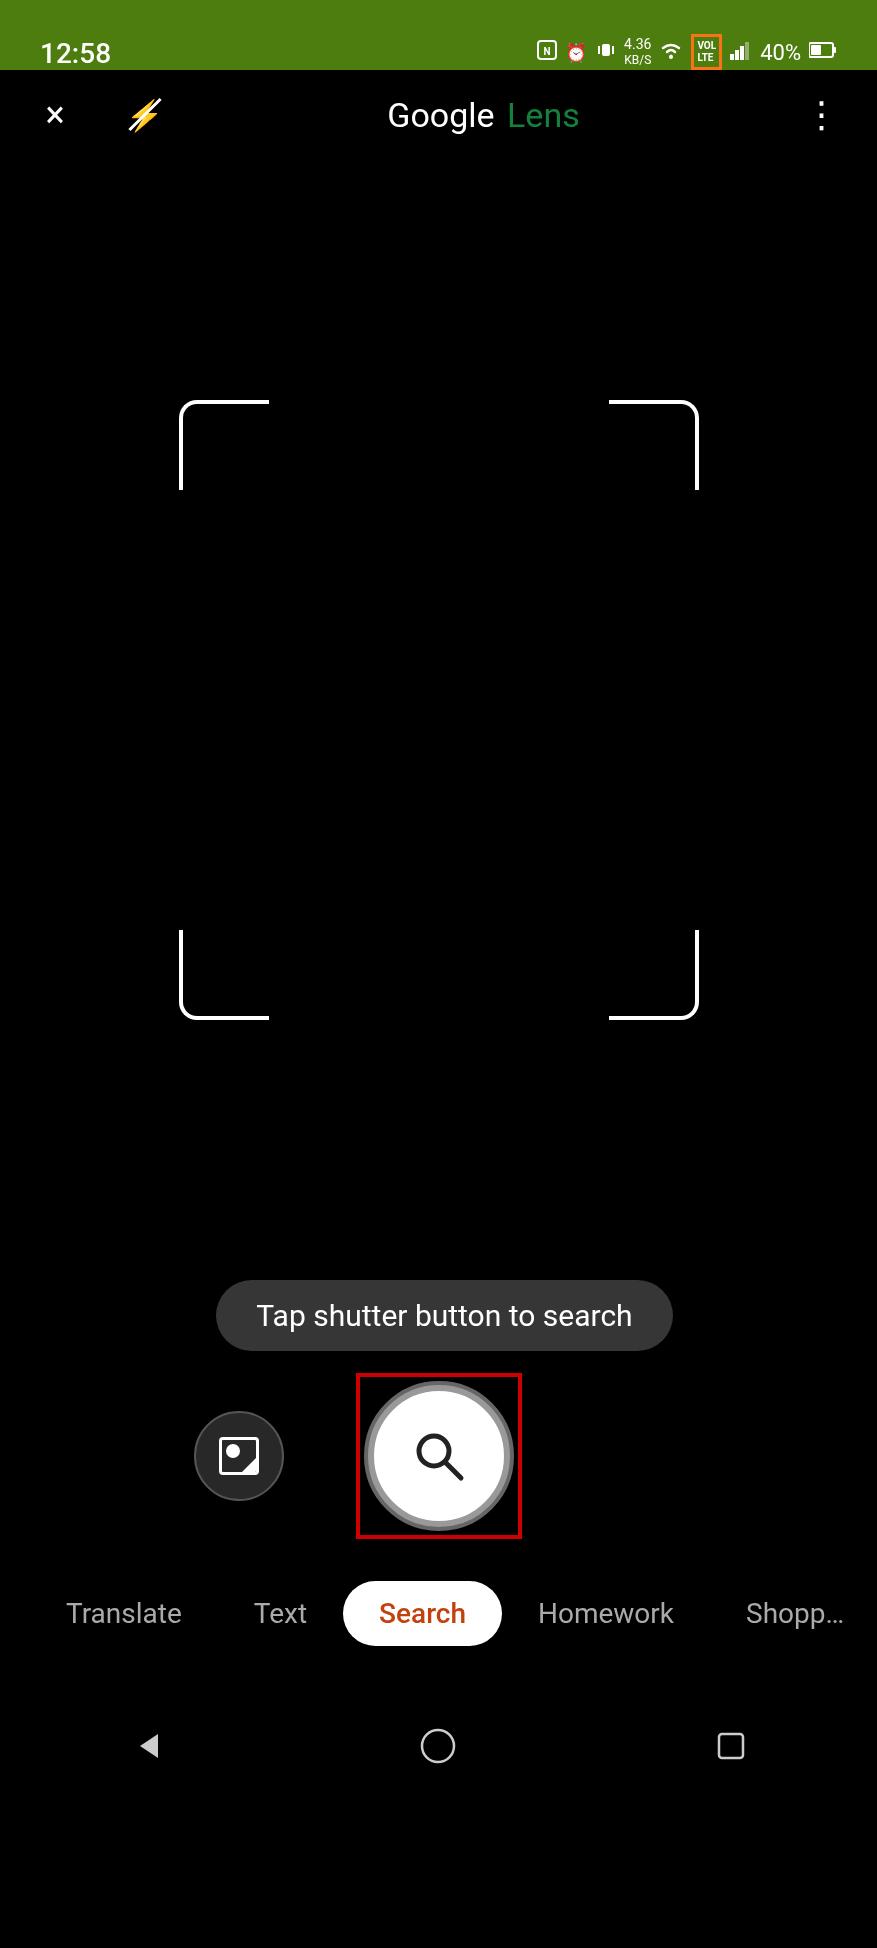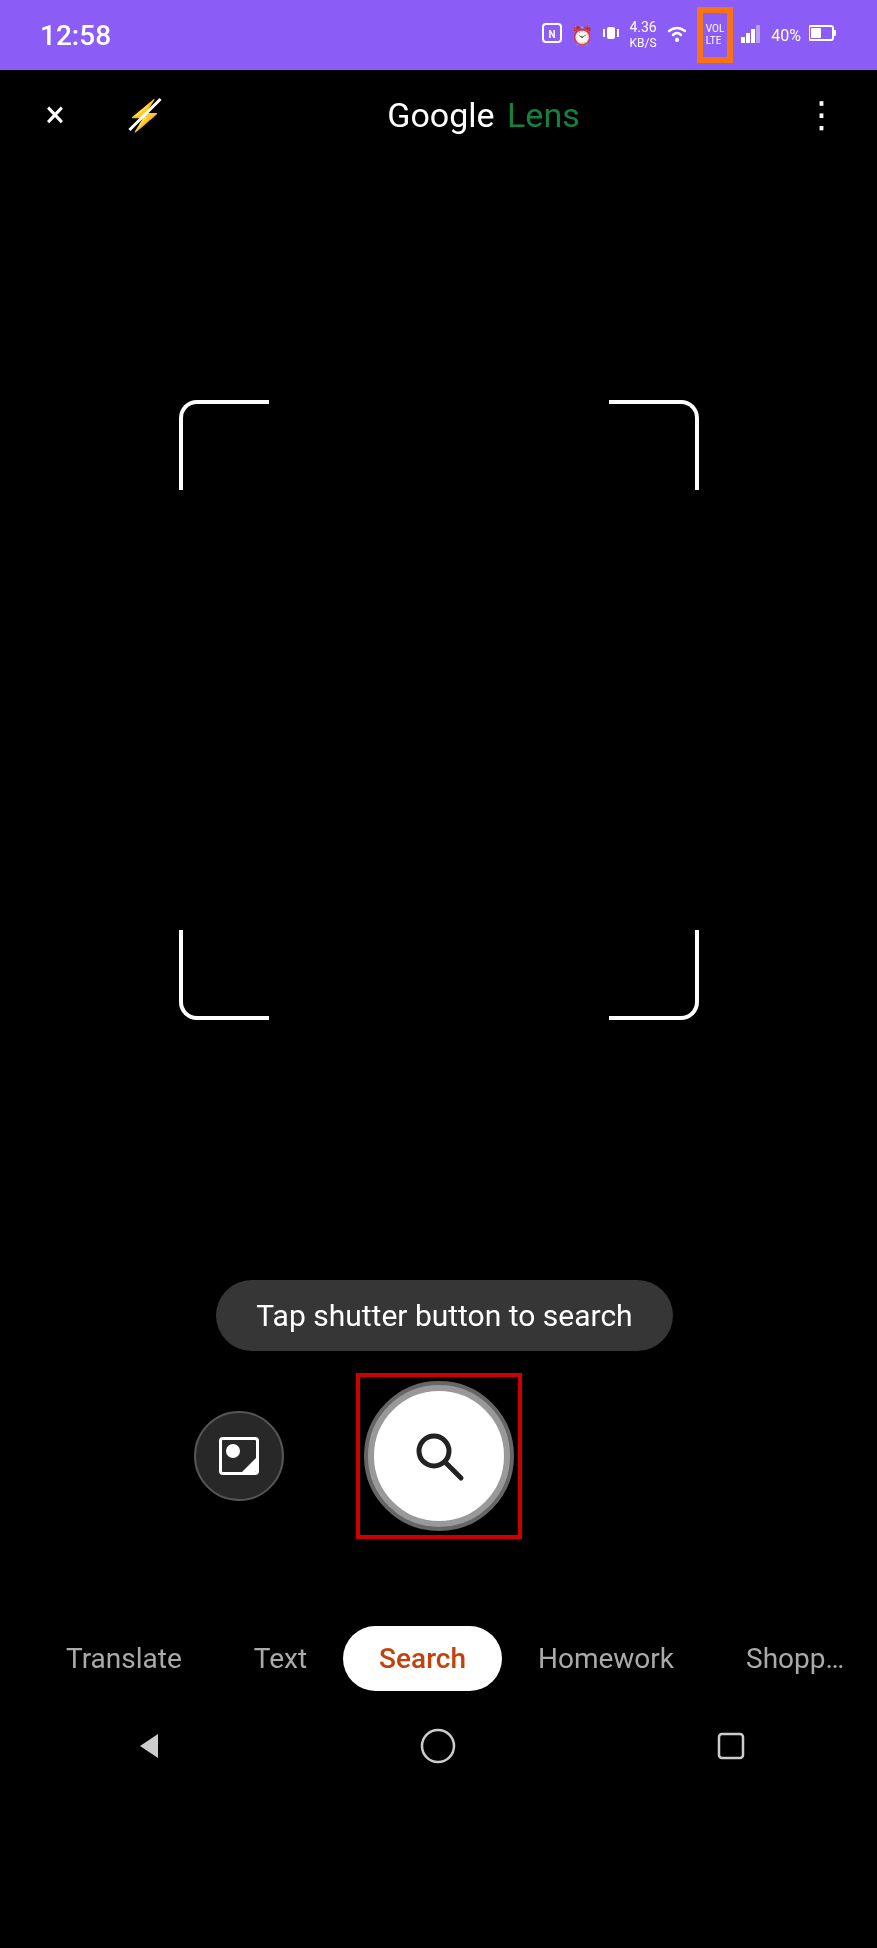--- a/index.html
+++ b/index.html
@@ -12,24 +12,24 @@
       color: #fff;
       overflow: hidden;
       position: relative;
     }
 
     
     .status-bar {
       width: 100%;
       height: 70px;
       display: flex;
-      align-items: center;
+      align-items: flex-end;
       justify-content: space-between;
       padding: 0 40px;
-      background: #8b5cf6;
+      background: #4d7c0f;
     }
 
     .status-time {
       font-size: 28px;
       font-weight: 500;
       color: #fff;
     }
 
     .status-icons {
       display: flex;
@@ -37,21 +37,21 @@
       gap: 8px;
       font-size: 20px;
     }
 
     .status-icon-item {
       color: #fff;
       font-size: 18px;
     }
 
     .battery-text {
-      font-size: 16px;
+      font-size: 22px;
       color: #fff;
     }
 
     
     .top-bar {
       width: 100%;
       height: 90px;
       display: flex;
       align-items: center;
       justify-content: space-between;
@@ -268,21 +268,21 @@
       width: 60px;
       height: 60px;
     }
 
     
     .nav-tabs {
       width: 100%;
       height: 110px;
       background: #000;
       display: flex;
-      align-items: flex-end;
+      align-items: flex-start;
       justify-content: flex-start;
       padding: 0 30px;
       gap: 0;
       overflow: hidden;
     }
 
     .nav-tab {
       flex-shrink: 0;
       padding: 16px 36px;
       border-radius: 50px;
@@ -376,21 +376,21 @@
 
     <span class="status-icon-item">
       <svg width="24" height="20" viewBox="0 0 24 20" fill="white">
         <path d="M12 16 L12 16" stroke="white" stroke-width="3" stroke-linecap="round"></path>
         <path d="M8 12 Q12 8 16 12" stroke="white" stroke-width="2.5" fill="none" stroke-linecap="round"></path>
         <path d="M4 8 Q12 2 20 8" stroke="white" stroke-width="2.5" fill="none" stroke-linecap="round"></path>
         <circle cx="12" cy="17" r="2" fill="white"></circle>
       </svg>
     </span>
 
-    <span class="status-icon-item" style="font-size:14px; border:6px solid #f97316; padding:10px 3px; line-height:1.2;">
+    <span class="status-icon-item" style="font-size:14px; border:3px solid #f97316; padding:3px 3px; line-height:1.2;font-weight:bold;">
       <span style="display:block; font-size:10px;">VOL</span>
       <span style="display:block; font-size:10px;">LTE</span>
     </span>
 
     <span class="status-icon-item">
       <svg width="22" height="20" viewBox="0 0 22 20" fill="white">
         <rect x="0" y="14" width="4" height="6" fill="white"></rect>
         <rect x="5" y="10" width="4" height="10" fill="white"></rect>
         <rect x="10" y="6" width="4" height="14" fill="white"></rect>
         <rect x="15" y="2" width="4" height="18" fill="white" opacity="0.4"></rect>

